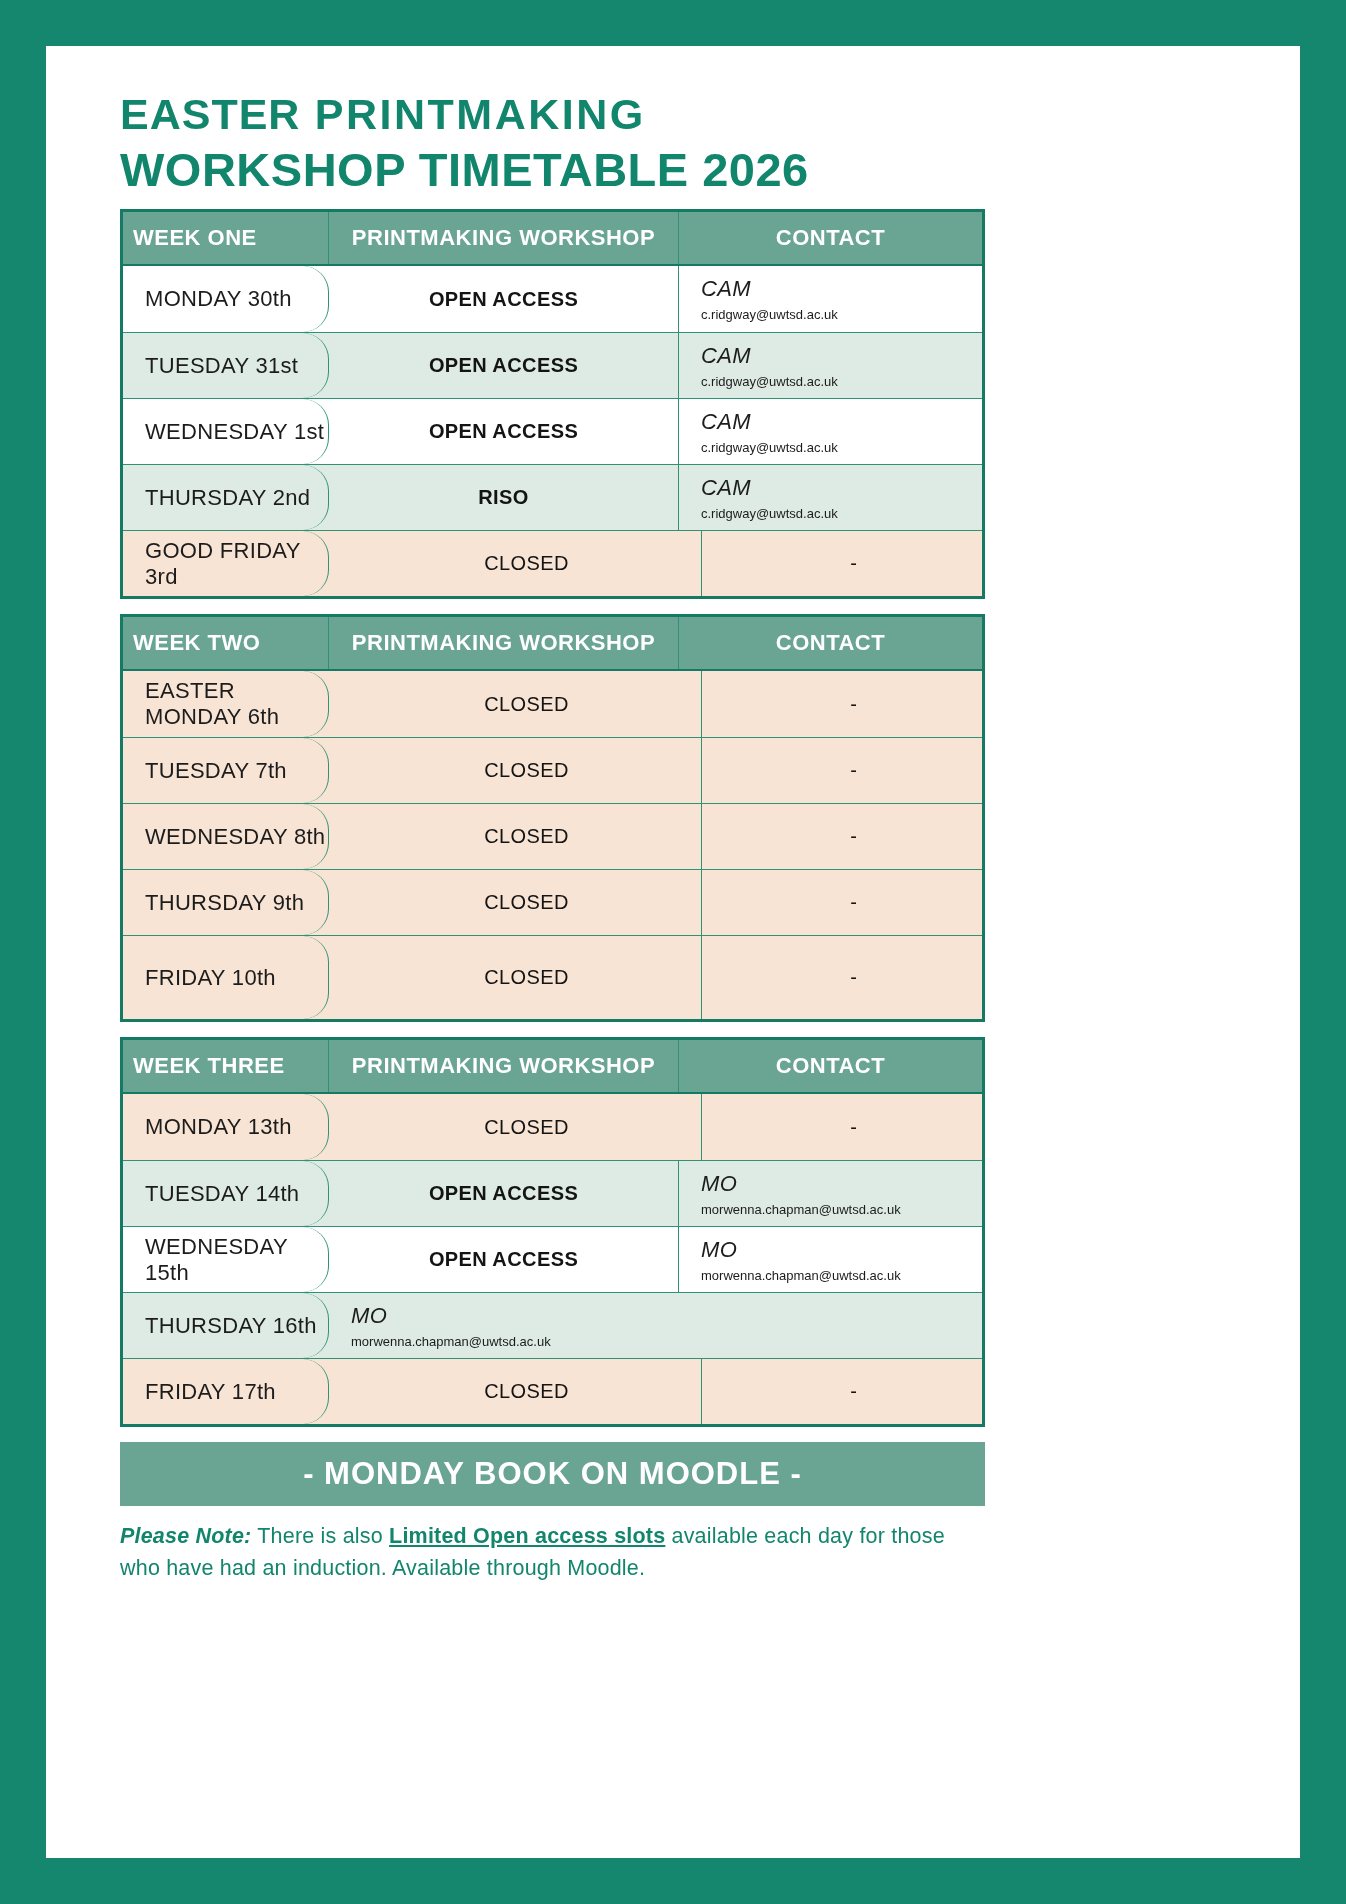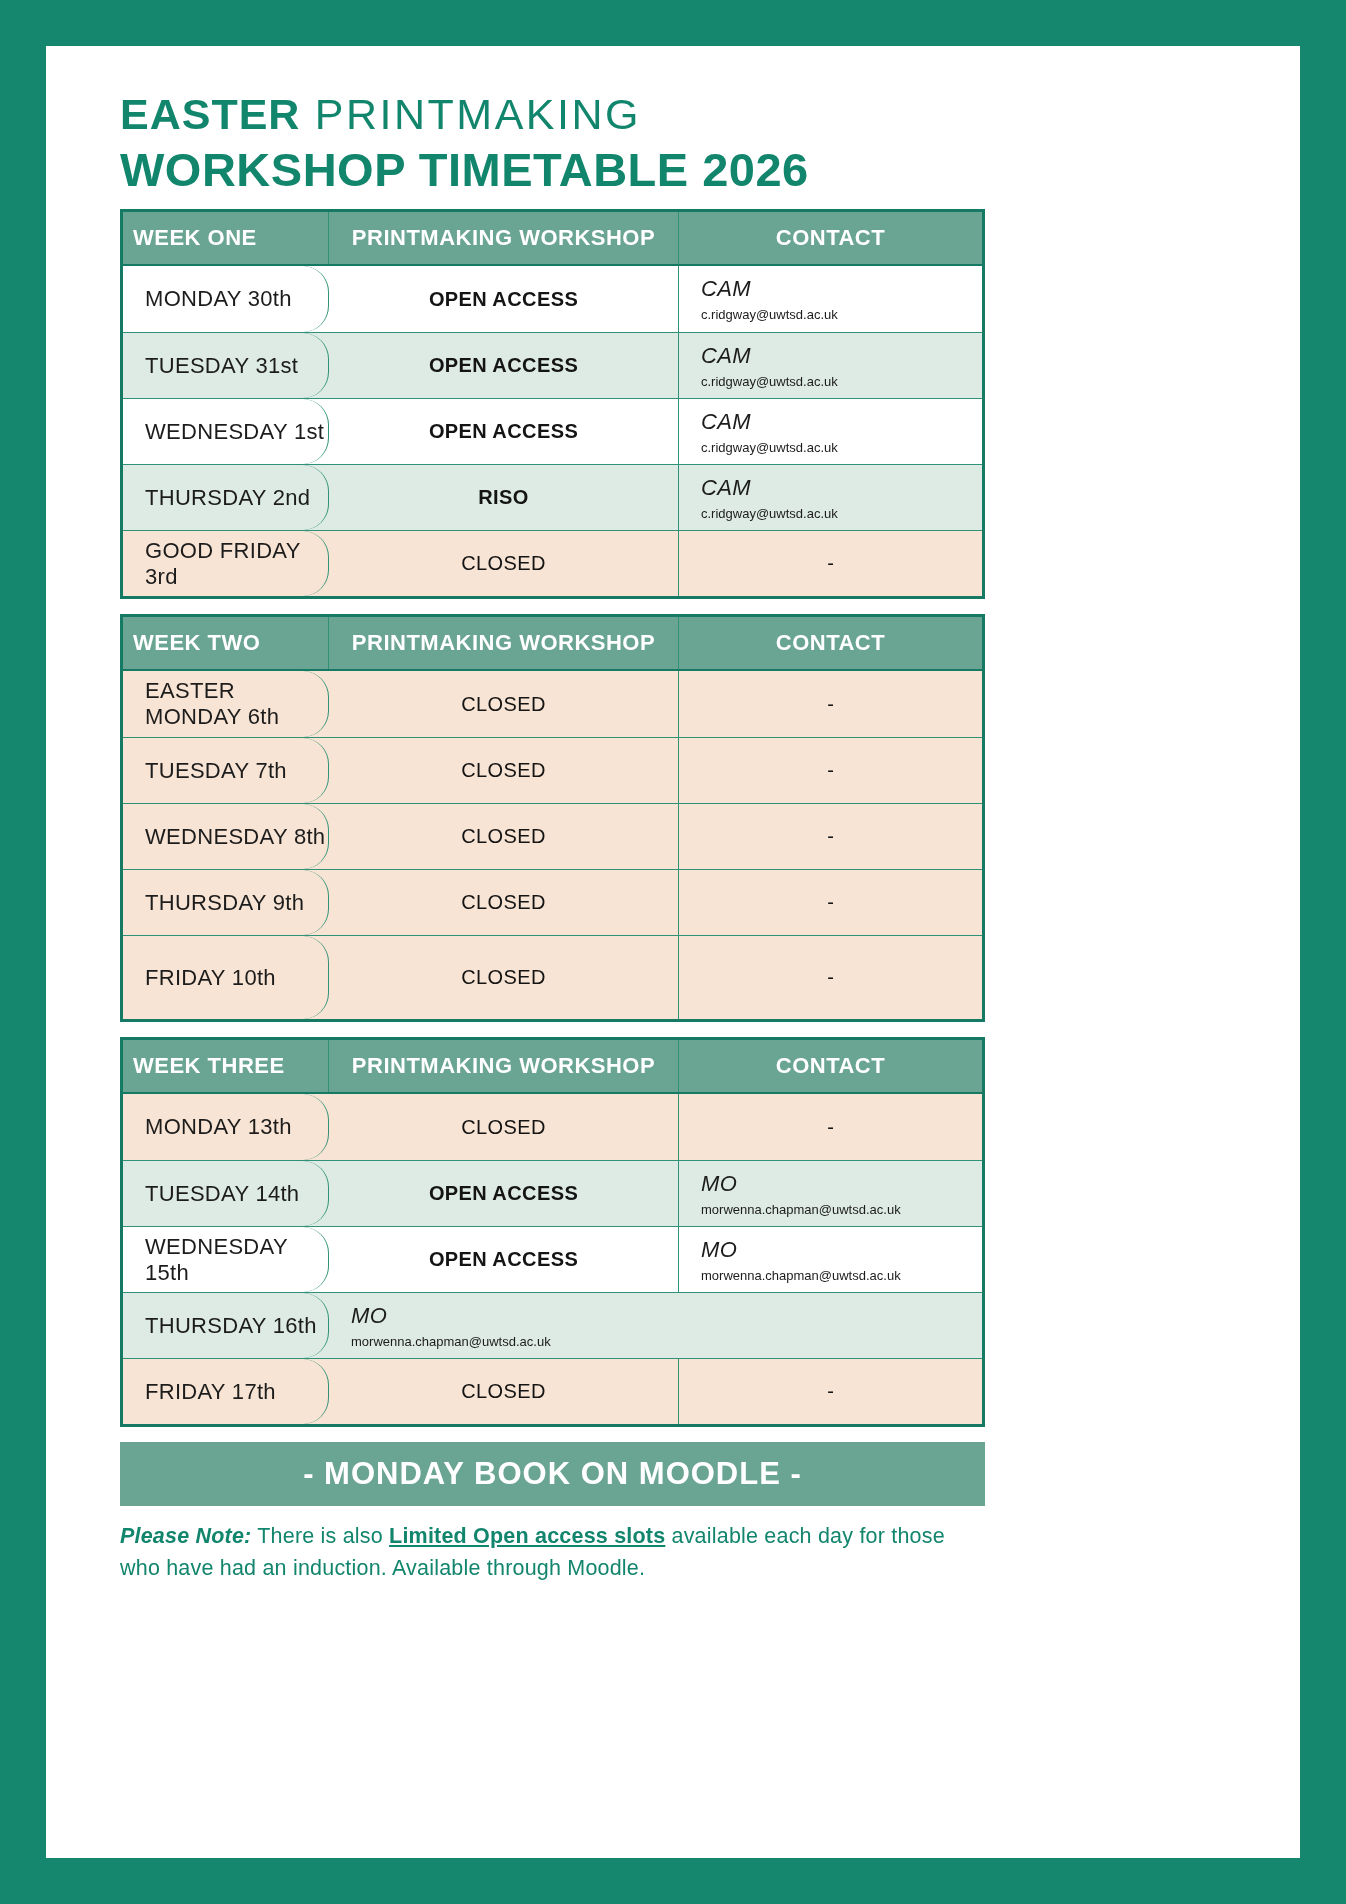--- a/index.html
+++ b/index.html
@@ -22,21 +22,21 @@
   .page{
     position:absolute;
     top:46px;left:46px;right:46px;bottom:46px;
     background:#ffffff;
     overflow:hidden;
   }
   .content{padding:46px 0 0 74px;}
 
   .title-line1{font-size:43px;color:var(--accent-teal);letter-spacing:1px;line-height:1.05;}
   .title-line1 .tw-bold{font-weight:800;}
-  .title-line1 .tw-light{font-weight:400;letter-spacing:2.5px;}
+  .title-line1 .tw-light{font-weight:700;letter-spacing:2.5px;}
   .title-line2{font-size:47px;font-weight:800;color:var(--accent-teal);letter-spacing:.5px;margin-top:8px;line-height:1.05;}
 
   .table{
     width:865px;
     border:3px solid var(--border-dark);
     background:#fff;
     margin-top:15px;
   }
   .thead{
     display:grid;
@@ -53,21 +53,21 @@
 
   .trow{
     display:grid;
     grid-template-columns:206px 350px 1fr;
     min-height:66px;
   }
   .trow.tall{min-height:84px;}
   .trow + .trow{border-top:1.5px solid var(--border-inner);}
   .bg-white{background:#ffffff;}
   .bg-mint{background:var(--row-mint);}
-  .bg-peach{background:var(--row-peach);}
+  .bg-peach{background:var(--row-peach);gap:23px;}
 
   .td{display:flex;flex-direction:column;justify-content:center;}
   .td.col0,.td.col1{border-right:1.5px solid var(--border-inner);}
   .day{padding-left:22px;font-size:22px;letter-spacing:.3px;color:var(--text-dark);border-radius:26px;}
   .workshop{align-items:center;text-align:center;font-size:20px;letter-spacing:.4px;color:#141414;}
   .workshop.bold{font-weight:700;}
   .contact{padding-left:22px;}
   .contact .cname{font-size:22px;color:var(--text-dark);letter-spacing:.3px;font-style:italic;}
   .contact .cemail{font-size:13px;color:var(--text-dark);margin-top:5px;}
   .contact.dash{align-items:center;padding-left:0;font-size:20px;color:#141414;}

